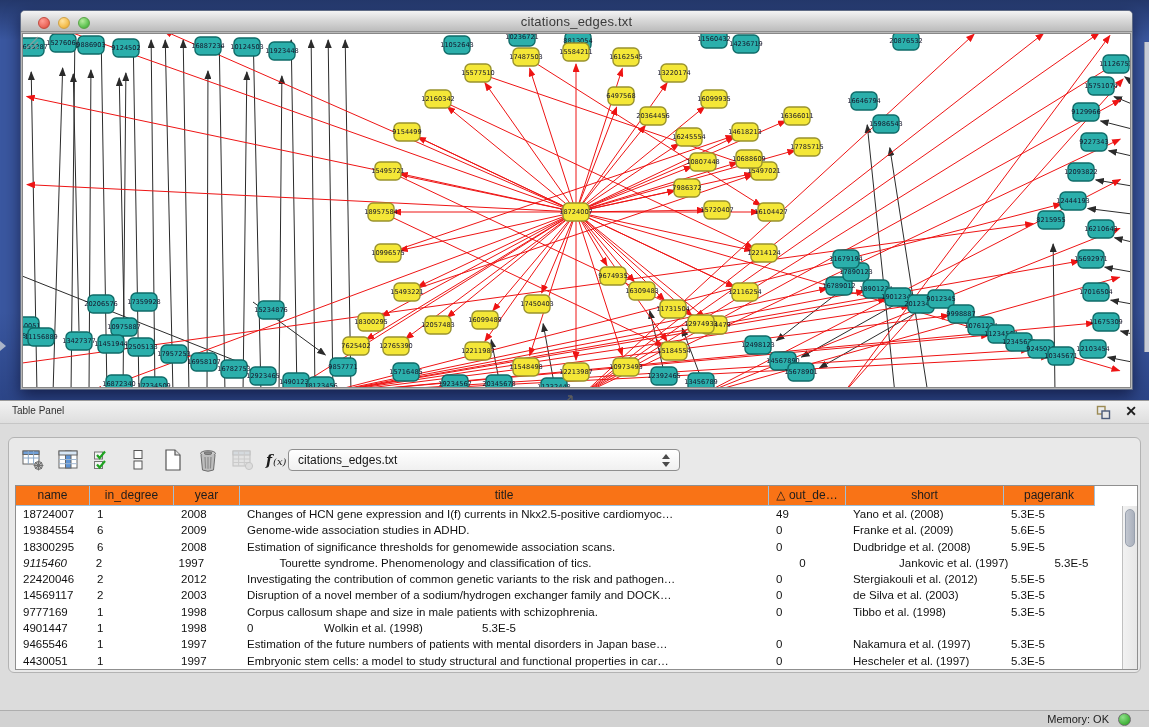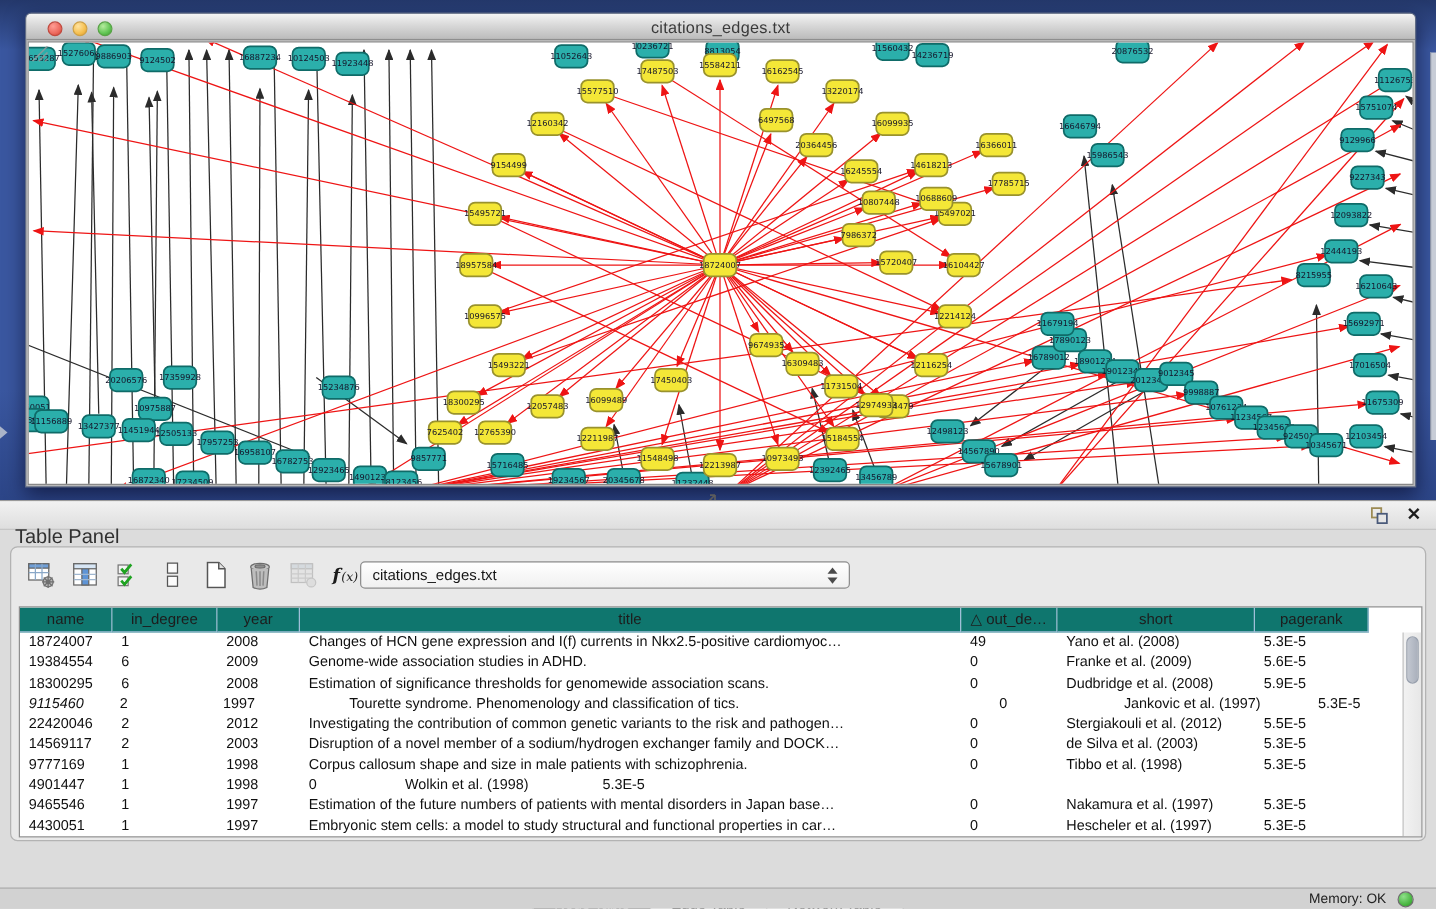--- a/index.html
+++ b/index.html
@@ -30,21 +30,21 @@
     background:#c7ccd6; border-left:1px solid #8b93a6; }
   .left-chevron { position:absolute; left:0; top:341px; width:0; height:0;
     border-top:5px solid transparent; border-bottom:5px solid transparent; border-left:6px solid #aab4c8; }
   .split-cursor { position:absolute; left:563px; top:393px; width:12px; height:12px; }
 
   
   .table-panel { position:absolute; left:0; top:400px; width:1149px; height:327px;
     background:#dcdcdc; border-top:1px solid #9a9a9a; }
   .panel-header { position:relative; height:23px;
     background:linear-gradient(180deg,#f2f2f2,#dedede); border-bottom:1px solid #c6c6c6; }
-  .panel-header .ph-title { position:absolute; left:12px; top:20px; font-size:16px; color:#303030; }
+  .panel-header .ph-title { position:absolute; left:12px; top:4px; font-size:10px; color:#303030; }
   .ph-float { position:absolute; right:38px; top:4px; width:15px; height:15px; cursor:default; }
   .ph-close { position:absolute; right:12px; top:2px; font-size:14px; font-weight:bold; color:#1c1c1c; }
 
   .outer-box { position:absolute; left:8px; top:36px; width:1133px; height:236px;
     background:#e9e9e9; border:1px solid #b3b3b3; border-radius:6px; }
   .toolbar { position:absolute; left:10px; top:7px; height:30px; display:flex; align-items:center; }
   .tb-btn { width:28px; height:26px; margin-right:7px; display:flex; align-items:center;
     justify-content:center; background:transparent; border:0; }
   .tb-btn.disabled { opacity:.45; }
   .combo { position:absolute; left:279px; top:11px; width:392px; height:22px;
@@ -52,21 +52,21 @@
     border-radius:4px; font-size:12px; color:#161616; line-height:20px; padding-left:9px; }
   .combo .arrows { position:absolute; right:9px; top:4px; }
   .combo .arrows i { display:block; width:0; height:0; border-left:4px solid transparent;
     border-right:4px solid transparent; }
   .combo .arrows i.up { border-bottom:5px solid #4a4a4a; margin-bottom:3px; }
   .combo .arrows i.dn { border-top:5px solid #4a4a4a; }
 
   .grid-wrap { position:absolute; left:6px; top:47px; width:1123px; height:185px;
     background:#fff; border:1px solid #8f8f8f; overflow:hidden; }
   .grid-head { display:flex; height:20px; }
-  .grid-head .hc { background:#0f766e; border-right:1px solid #9fbfd8; border-bottom:1px solid #9fbfd8;
+  .grid-head .hc { background:#f97316; border-right:1px solid #9fbfd8; border-bottom:1px solid #9fbfd8;
     font-size:12px; color:#1d1d1d; text-align:center; line-height:19px; overflow:hidden; white-space:nowrap; }
   .grid-row { display:flex; height:16.3px; }
   .grid-row .c { font-size:11.5px; color:#101010; line-height:16px; padding-left:7px;
     overflow:hidden; white-space:nowrap; }
   .vscroll { position:absolute; right:0; top:20px; bottom:0; width:15px;
     background:linear-gradient(90deg,#f2f2f2,#e7e7e7); border-left:1px solid #c0c0c0; }
   .vthumb { position:absolute; left:2px; top:3px; width:10px; height:38px; border-radius:6px;
     background:linear-gradient(90deg,#c3c8d1,#aab0bc); border:1px solid #98a0ad; }
 
   .tabs { position:absolute; left:0; right:0; top:274px; text-align:center; }

